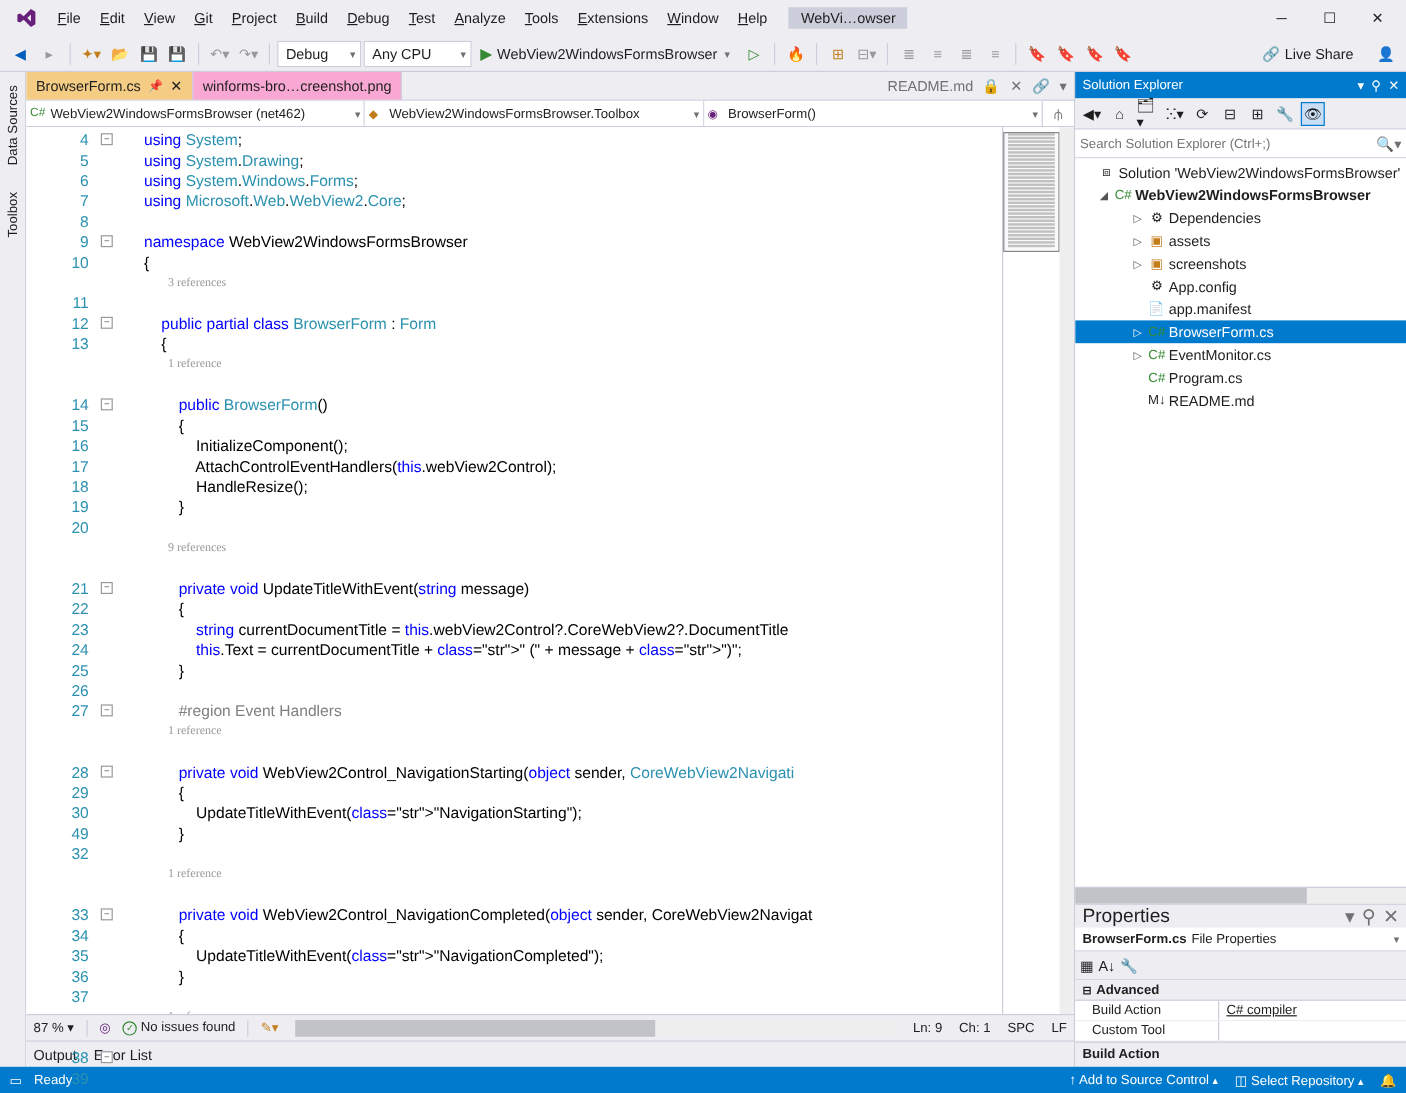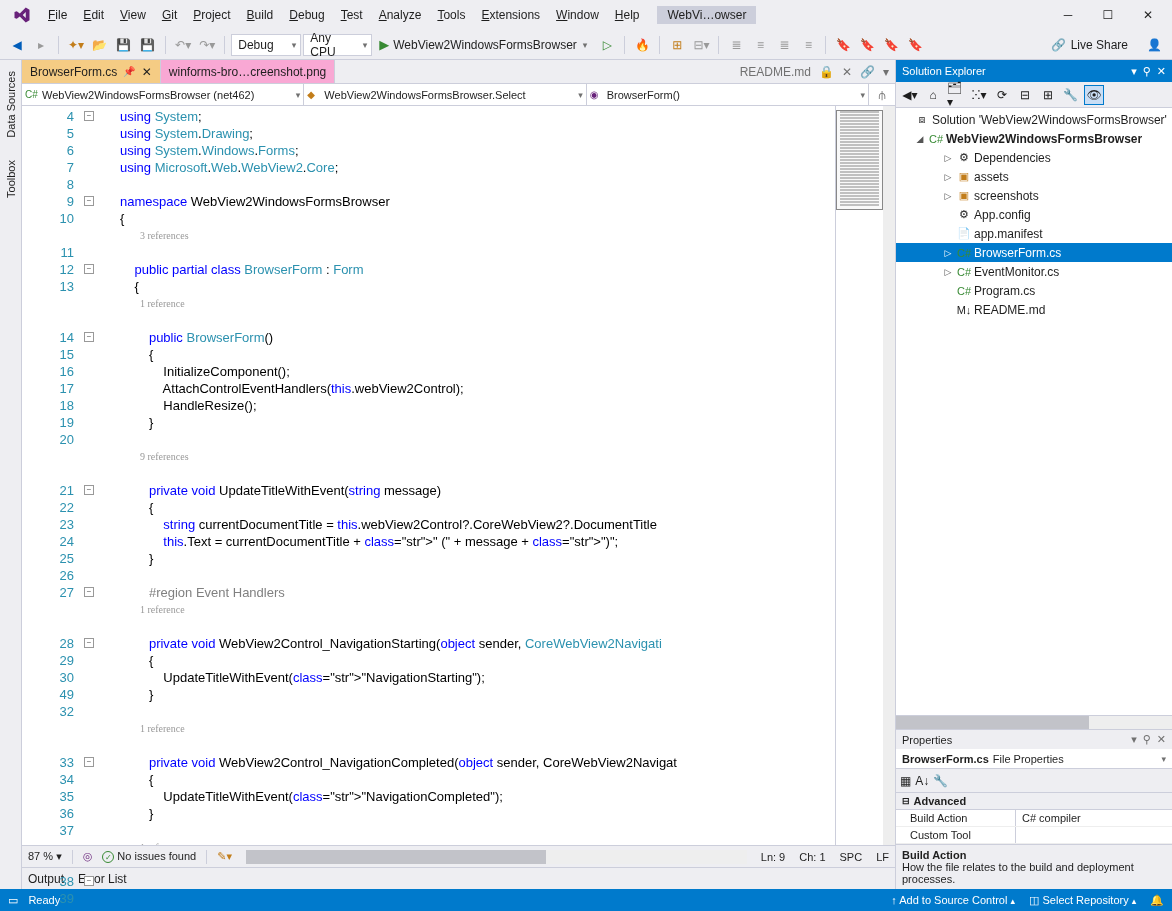--- a/index.html
+++ b/index.html
@@ -67,30 +67,30 @@
 .panel-search input { flex: 1; border: none; outline: none; font-size: 11px; }
 .tree { flex: 1; overflow: auto; background: #fff; font-size: 12px; padding: 2px 0; }
 .tree-row { height: 19px; display: flex; align-items: center; padding-left: 4px; gap: 2px; white-space: nowrap; }
 .tree-row.sel { background: #007acc; color: #fff; }
 .tree-row .arr { width: 12px; font-size: 9px; color: #555; text-align: center; }
 .tree-row.sel .arr { color: #fff; }
 .tree-row .tico { width: 16px; display: inline-flex; justify-content: center; font-size: 11px; }
 .tree-row .bold { font-weight: 600; }
 .hscroll-panel { height: 14px; background: #eee; border-top: 1px solid #cccedb; position: relative; }
 .hscroll-panel .thumb { position: absolute; left: 0; width: 70%; top: 0; bottom: 0; background: #c2c3c9; }
-.props-header { height: 20px; background: #eeeef2; border-top: 1px solid #cccedb; display: flex; align-items: center; padding: 0 6px; font-size: 11px; }
+.props-header { height: 20px; background: #eeeef2; border-top: 1px solid #cccedb; display: flex; align-items: center; padding: 0 6px; font-size: 16px; }
 .props-header .pcontrols { margin-left: auto; display: flex; gap: 6px; color: #717171; }
 .props-sub { height: 20px; display: flex; align-items: center; padding: 0 6px; font-size: 11px; background: #fff; border-bottom: 1px solid #cccedb; }
 .props-sub b { font-weight: 600; margin-right: 4px;}
 .props-tb { height: 24px; background: #eeeef2; display: flex; align-items: center; padding: 0 4px; gap: 4px; border-bottom: 1px solid #cccedb;}
 .props-grid { background: #fff; font-size: 11px; }
 .pg-cat { background: #eeeef2; padding: 2px 6px; font-weight: 600; border-bottom: 1px solid #cccedb; display: flex; align-items: center; gap: 4px;}
 .pg-row { display: flex; border-bottom: 1px solid #eee; }
 .pg-row .k { width: 120px; padding: 2px 6px 2px 14px; border-right: 1px solid #cccedb; overflow: hidden; white-space: nowrap; }
-.pg-row .v { flex: 1; padding: 2px 6px; }
+.pg-row .v { flex: 1; padding: 2px 6px; text-decoration: underline; }
 .pg-desc { padding: 4px 6px; font-size: 11px; background: #eeeef2; border-top: 1px solid #cccedb; }
 .pg-desc b { font-weight: 600; display: block;}
 .statusbar { height: 22px; background: #007acc; color: #fff; display: flex; align-items: center; padding: 0 8px; font-size: 11px; gap: 10px; }
 .statusbar .mid { margin-left: auto; display: flex; gap: 14px; align-items: center; }
 .statusbar .divtri { font-size: 9px; }
 .ok-circle { width: 12px; height: 12px; border-radius: 50%; border: 1px solid #388a34; display: inline-flex; align-items: center; justify-content: center; font-size: 8px; color: #388a34; }
 svg { display: block; }
 </style>
 </head>
 <body>
@@ -156,21 +156,21 @@
   <div class="tb-sep"></div>
   <div class="tb-btn" style="color:#c27d1a">✦▾</div>
   <div class="tb-btn" style="color:#c27d1a">📂</div>
   <div class="tb-btn" style="color:#005dba">💾</div>
   <div class="tb-btn" style="color:#005dba">💾</div>
   <div class="tb-sep"></div>
   <div class="tb-btn" style="color:#999">↶▾</div>
   <div class="tb-btn" style="color:#999">↷▾</div>
   <div class="tb-sep"></div>
   <div class="combo" style="width:70px">Debug</div>
-  <div class="combo" style="width:69px">Any CPU</div>
+  <div class="combo" style="width:90px">Any CPU</div>
   <div class="start-btn tb-btn">
     <span class="play">▶</span>
     <span>WebView2WindowsFormsBrowser</span>
     <span style="font-size:9px;color:#717171;margin-left:2px">▾</span>
   </div>
   <div class="tb-btn" style="color:#388a34">▷</div>
   <div class="tb-sep"></div>
   <div class="tb-btn" style="color:#999">🔥</div>
   <div class="tb-sep"></div>
   <div class="tb-btn" style="color:#c27d1a">⊞</div>
@@ -216,21 +216,21 @@
         <span>▾</span>
       </div>
     </div>
     <div class="navbar">
       <div class="navcombo">
           <span class="ico" style="color:#388a34">C#</span>
           <span>WebView2WindowsFormsBrowser (net462)</span>
         </div>
       <div class="navcombo">
           <span class="ico" style="color:#c27d1a">◆</span>
-          <span>WebView2WindowsFormsBrowser.Select</span>
+          <span>WebView2WindowsFormsBrowser.Toolbox</span>
         </div>
       <div class="navcombo">
           <span class="ico" style="color:#68217a">◉</span>
           <span>BrowserForm()</span>
         </div>
       <div style="width:26px;display:flex;align-items:center;justify-content:center;color:#717171">⫛</div>
     </div>
     <div class="code-region">
       <div class="gutter" id="gutter">
           <div class="ln">4<div class="fold">−</div></div>
@@ -358,20 +358,24 @@
       <div class="pbtn">◀▾</div>
       <div class="pbtn">⌂</div>
       <div class="pbtn">🗂▾</div>
       <div class="pbtn">ⵘ▾</div>
       <div class="pbtn">⟳</div>
       <div class="pbtn">⊟</div>
       <div class="pbtn">⊞</div>
       <div class="pbtn">🔧</div>
       <div class="pbtn sel">👁</div>
     </div>
+    <div class="panel-search">
+      <input placeholder="Search Solution Explorer (Ctrl+;)" style="">
+      <span style="color:#717171">🔍▾</span>
+    </div>
     <div class="tree" id="tree">
         <div class="tree-row" style="padding-left: 4px;">
           <span class="arr"></span>
           <span class="tico">⧈</span>
           <span>Solution 'WebView2WindowsFormsBrowser'</span>
         </div>
         <div class="tree-row" style="padding-left: 18px;">
           <span class="arr">◢</span>
           <span class="tico">
             <span style="color:#388a34">C#</span>
@@ -462,21 +466,20 @@
           <div class="k">Build Action</div>
           <div class="v">C# compiler</div>
         </div>
         <div class="pg-row">
           <div class="k">Custom Tool</div>
           <div class="v"></div>
         </div>
       </div>
     <div class="pg-desc">
       <b>Build Action</b>
-      <span>How the file relates to the build and deployment processes.</span>
     </div>
   </div>
 </div>
 
 <div class="statusbar">
   <span>▭</span>
   <span>Ready</span>
   <div class="mid">
     <span>↑ <span>Add to Source Control</span> <span class="divtri">▴</span></span>
     <span>◫ <span>Select Repository</span> <span class="divtri">▴</span></span>

